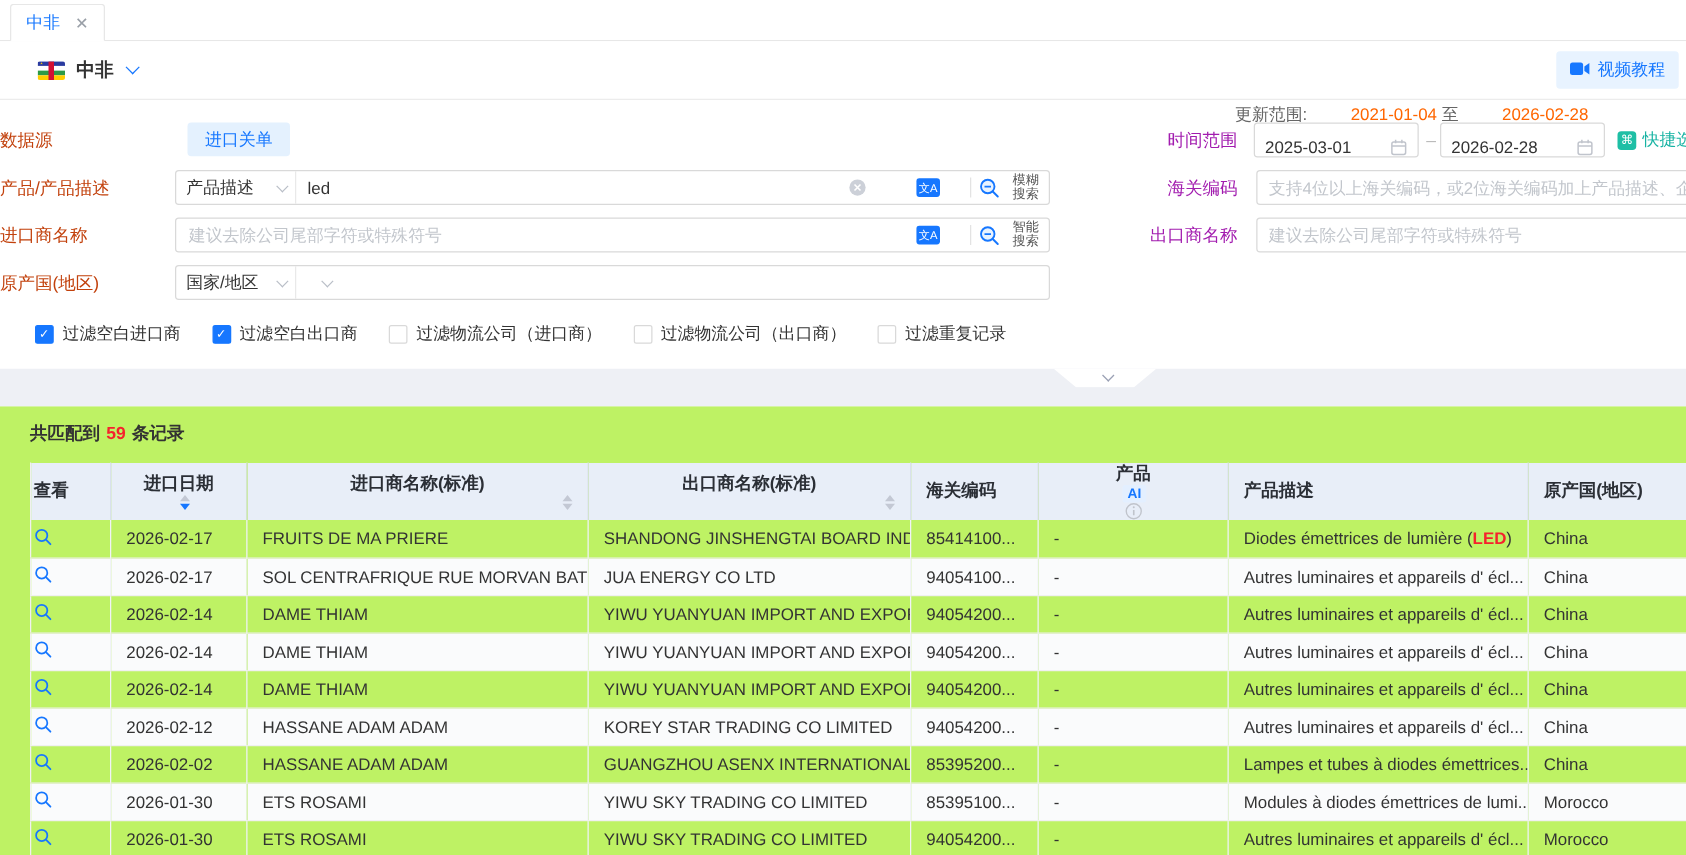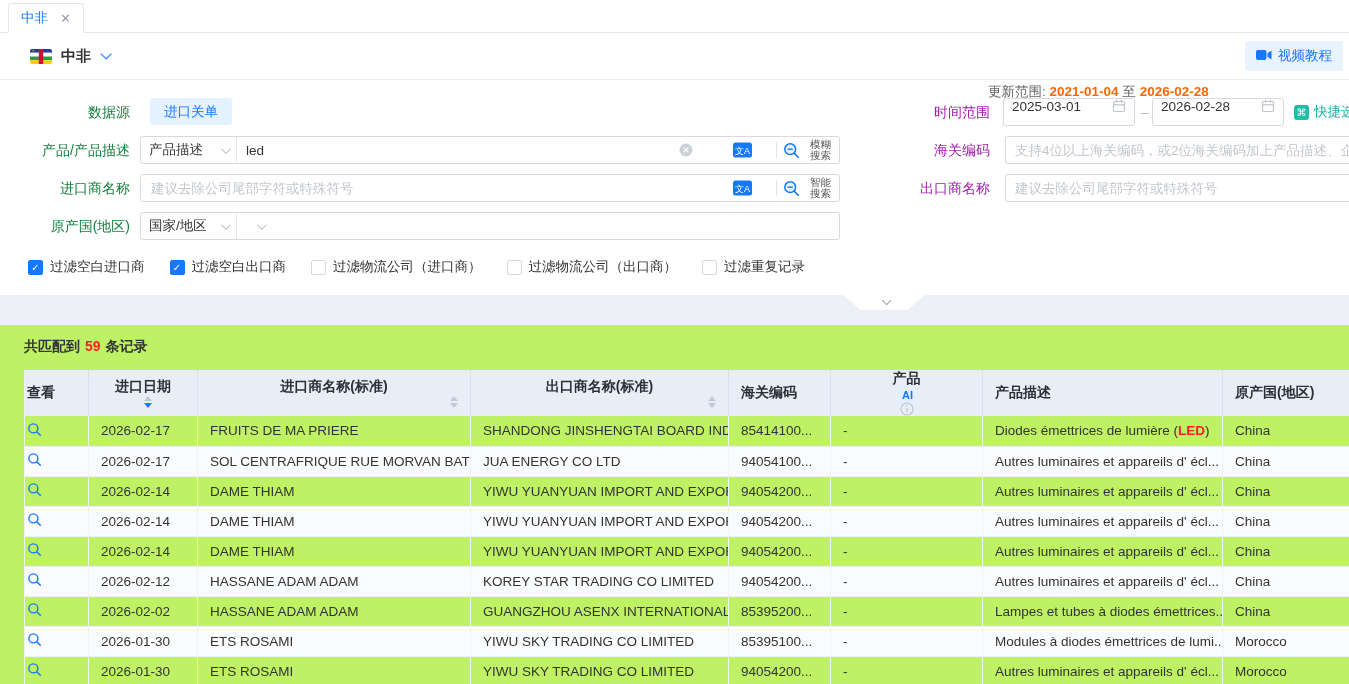--- a/index.html
+++ b/index.html
@@ -21,31 +21,31 @@
   .flag { width:22px; height:15px; border-radius:2px; overflow:hidden; flex:0 0 auto; }
   .country-name { font-weight:700; font-size:15px; color:#333; }
   .chev { display:inline-block; width:8px; height:8px; border-right:1.6px solid #1677ff;
     border-bottom:1.6px solid #1677ff; transform:rotate(45deg) translateY(-3px); }
   .video-btn { margin-left:auto; margin-right:2px; display:flex; align-items:center; gap:6px;
     background:#e8f3ff; color:#1677ff; font-size:13.5px; padding:6px 11px; border-radius:3px;
     border:none; cursor:pointer; }
 
   
   .filter-panel { position:relative; height:215px; background:#fff; }
-  .flabel { position:absolute; width:130px; text-align:right; line-height:28px; font-size:14px; color:#15803d; }
+  .flabel { position:absolute; width:130px; text-align:left; line-height:28px; font-size:14px; color:#c2410c; }
   .rlabel { position:absolute; width:110px; text-align:right; line-height:28px; font-size:14px; color:#a21caf; }
 
   .ds-btn { position:absolute; left:150px; top:18px; height:27px; padding:0 14px; background:#e4f1fe;
     color:#1677ff; border:none; border-radius:3px; font-size:13.5px; cursor:pointer; }
 
   .upd-line { position:absolute; left:988px; top:3px; font-size:13.5px; color:#666; white-space:nowrap; }
-  .upd-line b { color:#ff6600; font-weight:700; }
+  .upd-line b { color:#ff6600; font-weight:400;margin-left:31px; }
 
   .date-input { position:absolute; top:18px; height:28px; border:1px solid #d9d9d9; border-radius:3px;
-    display:flex; align-items:flex-start; padding:0 8px; width:132px; background:#fff; }
+    display:flex; align-items:flex-end; padding:0 8px; width:132px; background:#fff; }
   .date-input input { border:none; outline:none; width:90px; font-size:13.5px; color:#333;
     font-family:inherit; background:transparent; }
   .date-input svg { margin-left:auto; }
   .range-dash { position:absolute; left:1141px; top:18px; line-height:28px; color:#bbb; }
   .quick-btn { position:absolute; left:1294px; top:18px; height:28px; display:flex; align-items:center;
     gap:5px; color:#17b3a3; font-size:13.5px; white-space:nowrap; cursor:pointer; background:none; border:none; }
   .cmd-ico { width:15px; height:15px; border-radius:3px; background:#1ebfa5; color:#fff; font-size:10px;
     display:flex; align-items:center; justify-content:center; }
 
   .ctrl { position:absolute; left:140px; width:700px; height:28px; border:1px solid #d9d9d9;

